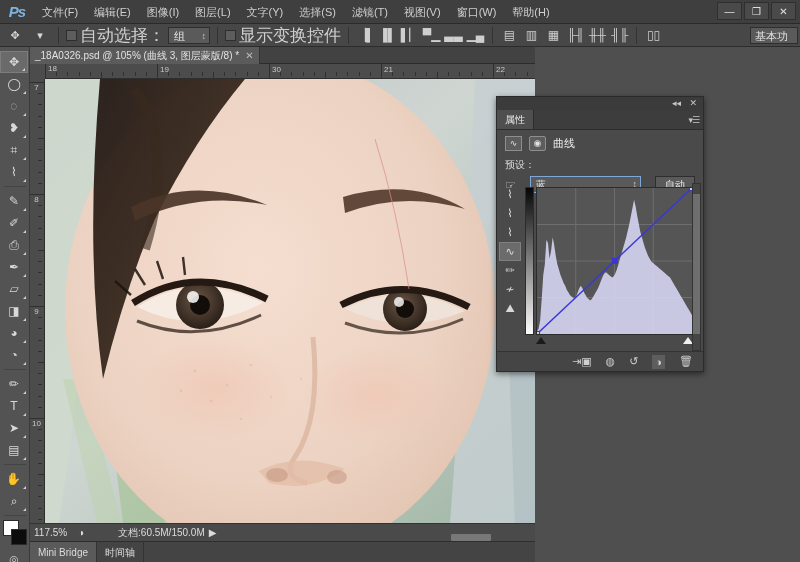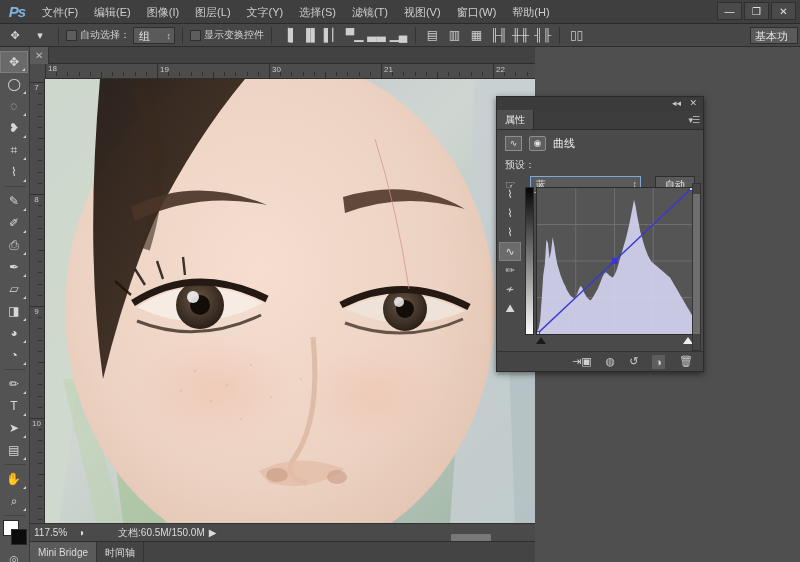--- a/index.html
+++ b/index.html
@@ -36,21 +36,21 @@
     position:absolute; left:0; top:24px; width:800px; height:23px;
     background:#474747; border-bottom:1px solid #2c2c2c;
     display:flex; align-items:center; padding-left:4px; gap:3px;
   }
   .opt-tool {
     width:22px;height:19px;display:flex;align-items:center;justify-content:center;
     color:#d8d8d8; font-size:11px;
   }
   .opt-sep { width:1px; height:17px; background:#333; margin:0 4px; }
   .opt-chk { width:11px;height:11px;background:#5d5d5d;border:1px solid #2e2e2e; }
-  .opt-label { color:#d0d0d0; font-size:10px; white-space:nowrap; }
+  .opt-label { color:#d0d0d0; font-size:17px; white-space:nowrap; }
   .opt-select {
     height:17px; background:#5a5a5a; border:1px solid #2e2e2e; color:#e4e4e4;
     font-size:11px; padding:0 14px 0 5px; line-height:16px; position:relative; min-width:42px;
   }
   .opt-select:after {
     content:"\2195"; position:absolute; right:3px; top:0px; font-size:9px; color:#c8c8c8;
   }
   .align-ico {
     width:19px;height:18px;display:flex;align-items:center;justify-content:center;
     color:#cfcfcf;font-size:12px;
@@ -269,20 +269,21 @@
     <div class="swatches">
       <div class="sw-fore"></div>
       <div class="sw-back"></div>
     </div>
     <div class="qmask">◎</div>
 
   </div>
 
   <div class="doctab-bar">
     <div class="doctab">
+      <span>_18A0326.psd @ 105% (曲线 3, 图层蒙版/8) *</span>
       <span class="x">✕</span>
     </div>
   </div>
 
   <div class="ruler-h" id="rh">
       <div class="rtick" style="left: 15px; top: 0px; width: 1px; height: 15px;"></div>
       <div class="rlabel" style="left: 18px; top: 0;">18</div>
       <div class="rtick" style="left: 26.2px; width: 1px; height: 4px; top: 8px;"></div>
       <div class="rtick" style="left: 37.4px; width: 1px; height: 4px; top: 8px;"></div>
       <div class="rtick" style="left: 48.6px; width: 1px; height: 4px; top: 8px;"></div>

